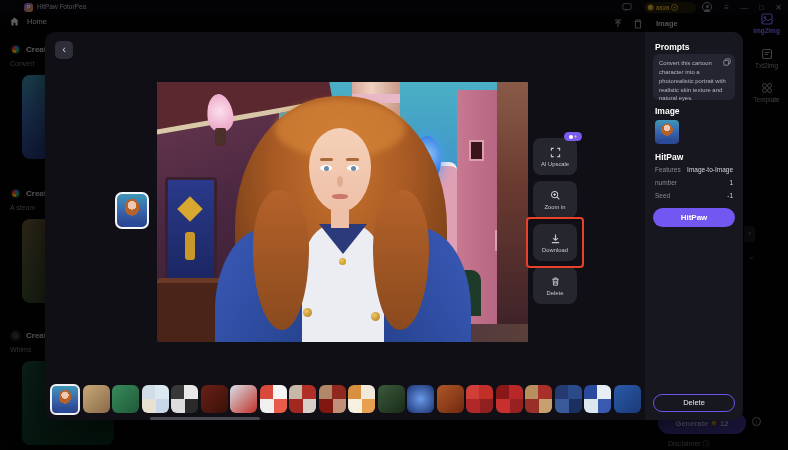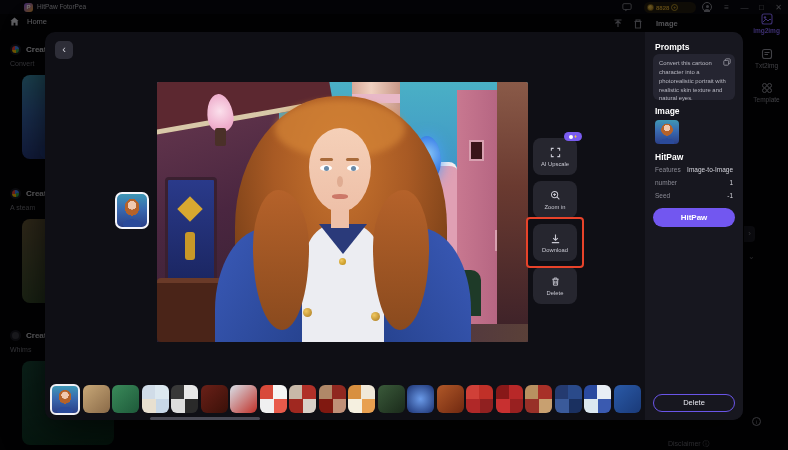--- a/index.html
+++ b/index.html
@@ -192,20 +192,25 @@
   </div>
   <div class="hist-item" style="top:330px;">
     <div class="hist-head">
         <span class="hist-gicon" style="background:#3a3a44;"></span>
       <span class="hist-title">Creation</span>
       </div>
     <div class="hist-desc">Whims</div>
     <div class="hist-thumb" id="hthumb2" style="background: linear-gradient(160deg, rgb(26, 74, 58), rgb(10, 42, 26));"></div>
   </div>
 
+  <div class="generate-btn">
+    <span>Generate</span>
+    <span class="coin" style="width:6px;height:6px;"></span>
+    <span class="gen-cost">12</span>
+  </div>
   <div class="info-ic">i</div>
   <div class="disclaimer"><span>Disclaimer</span> ⓘ</div>
   <div class="panel-collapse">›</div>
   <div class="chev-down">⌄</div>
 </div>
 
 <div id="dim"></div>
 
 <div id="modal">
   <div class="back-btn">‹</div>

